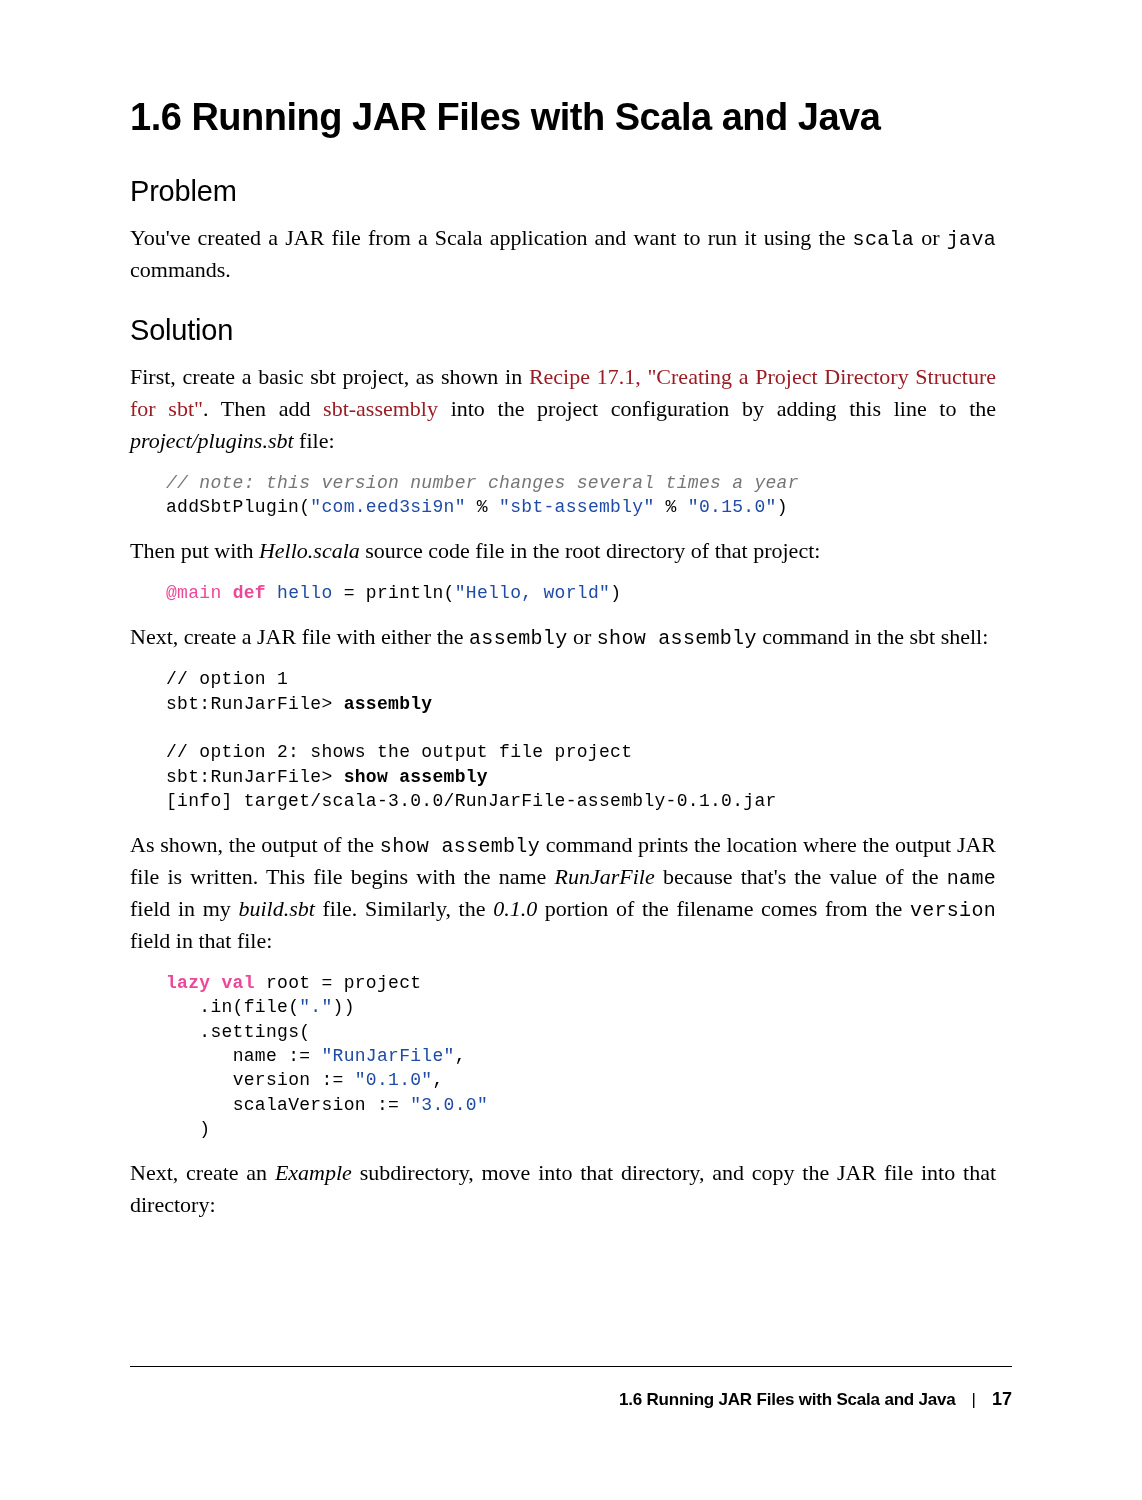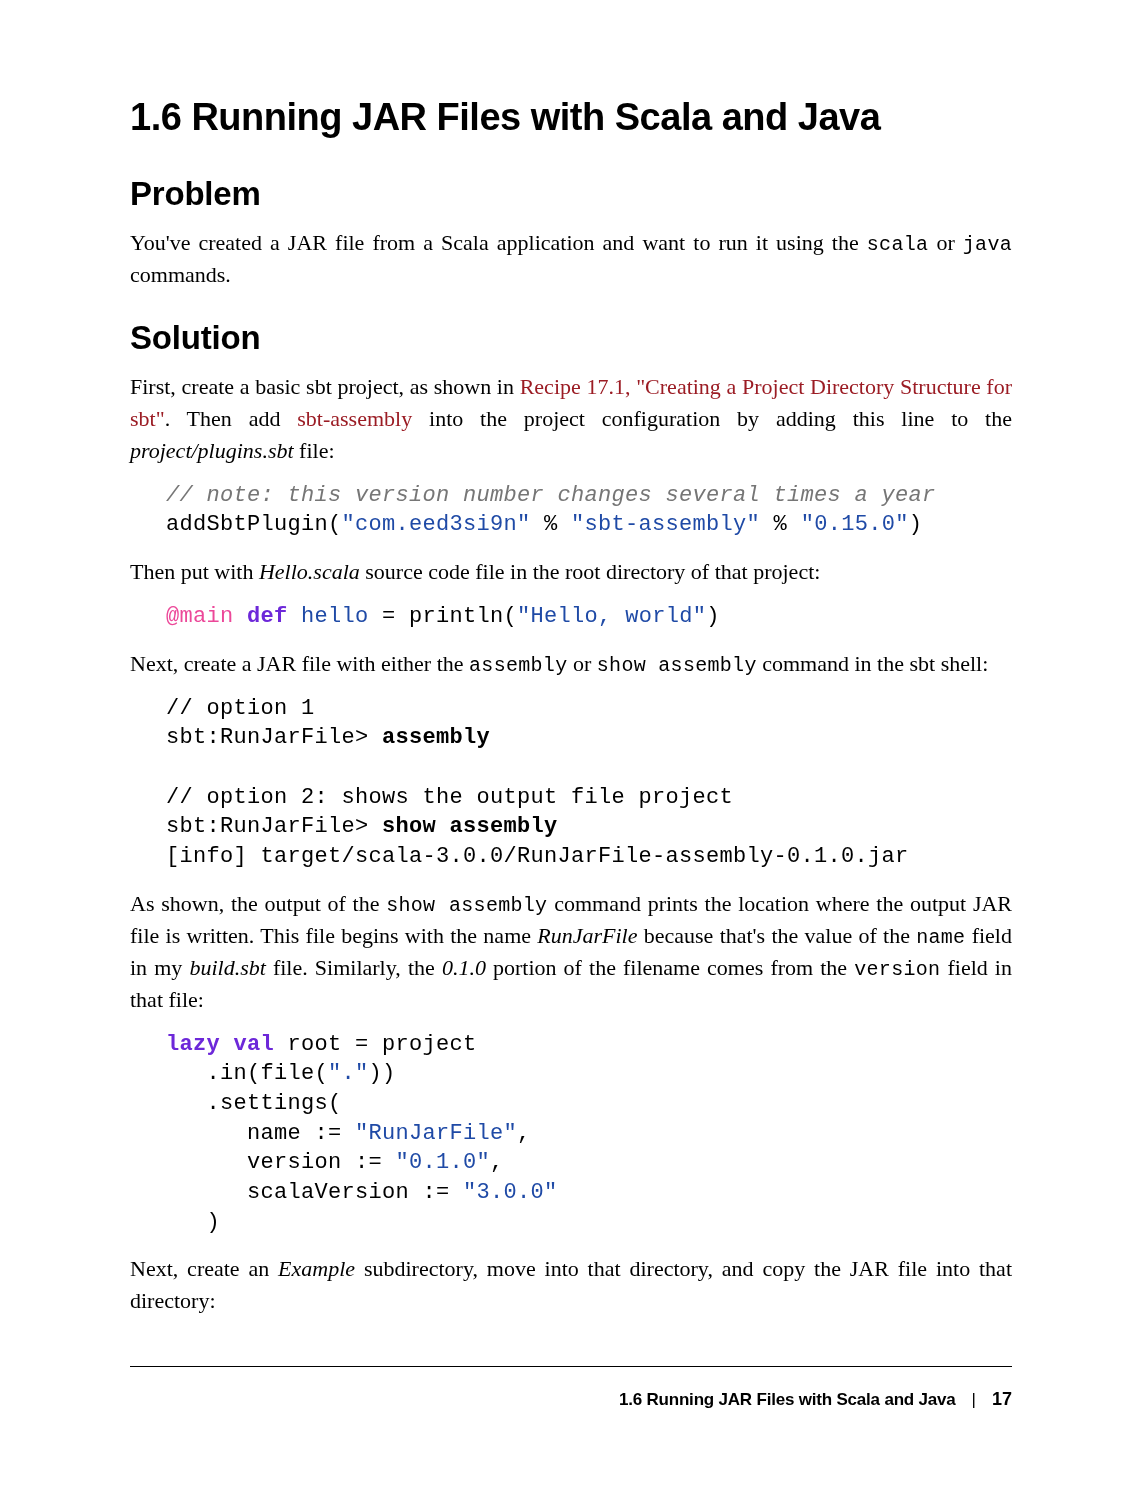--- a/index.html
+++ b/index.html
@@ -21,49 +21,49 @@
     font-family: "Arial Narrow", Arial, "Helvetica Neue", Helvetica, sans-serif;
     font-stretch: condensed;
     font-weight: 700;
     font-size: 38px;
     margin: 0 0 36px 0;
     letter-spacing: -0.5px;
   }
   h2.subheading {
     font-family: "Arial Narrow", Arial, "Helvetica Neue", Helvetica, sans-serif;
     font-stretch: condensed;
-    font-weight: 700;
-    font-size: 33px;
+    font-weight: 400;
+    font-size: 29px;
     margin: 0 0 14px 0;
     letter-spacing: -0.2px;
   }
   p.body {
     font-size: 22px;
     line-height: 1.45;
-    margin: 0 0 14px 0;
+    margin: 0 16px 14px 0;
     text-align: justify;
   }
   .mono-inline {
     font-family: Consolas, "Liberation Mono", Menlo, "Courier New", monospace;
     font-size: 20px;
     letter-spacing: 0.3px;
   }
   .italic { font-style: italic; }
   .link { color: #9b1c24; }
   pre.code-block {
     margin: 6px 0 16px 0;
     padding: 0 0 0 36px;
     font-family: Consolas, "Liberation Mono", Menlo, "Courier New", monospace;
-    font-size: 22px;
+    font-size: 18px;
     line-height: 1.35;
     white-space: pre-wrap;
     letter-spacing: 0.3px;
   }
   .c-comment { color: #767676; font-style: italic; }
-  .c-kw { color: #6d28d9; font-weight: bold; margin-top: 44px; }
+  .c-kw { color: #ec4899; font-weight: bold; margin-top: 44px; }
   .c-str { color: #1f4aa6; }
   .c-ann { color: #ec4899; }
   .c-bold { font-weight: bold; }
 
   .footer {
     position: absolute;
     left: 130px;
     right: 130px;
     bottom: 90px;
     border-top: 1px solid #000;

